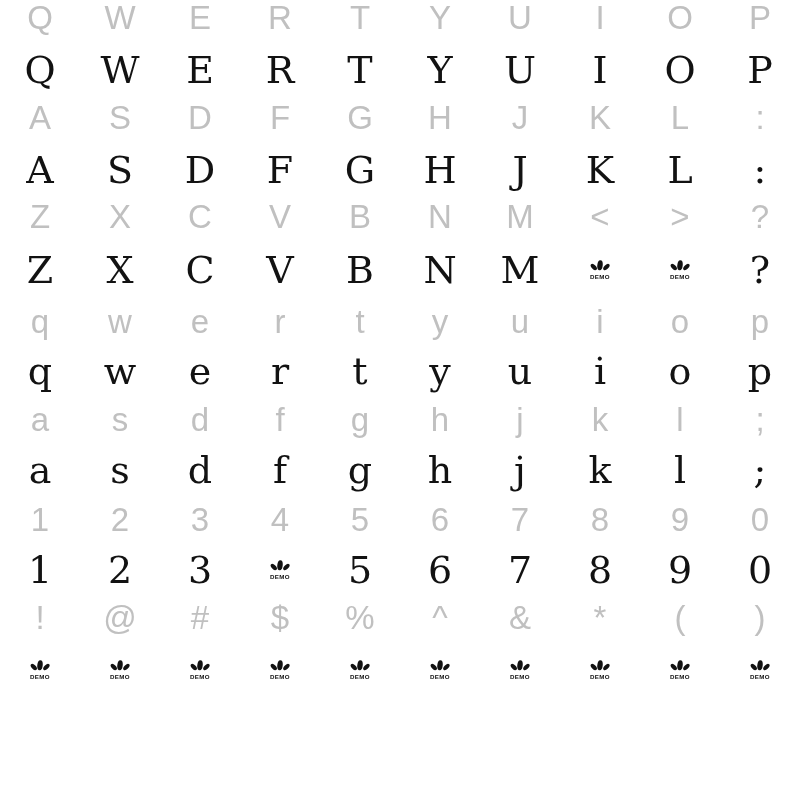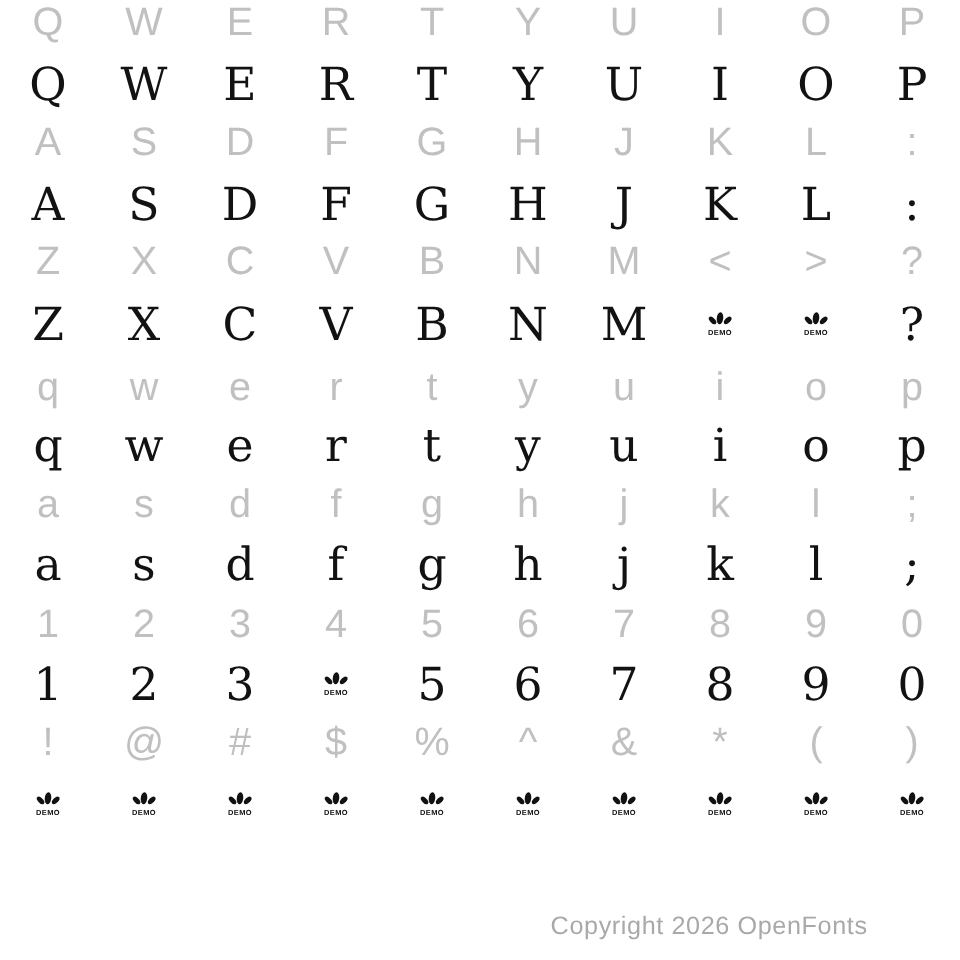--- a/index.html
+++ b/index.html
@@ -382,14 +382,13 @@
                 <ellipse cx="6.8" cy="7" rx="2.1" ry="3.9" transform="rotate(-44 6.8 7)"></ellipse>
                 <ellipse cx="13" cy="5.2" rx="2.7" ry="5" transform="rotate(6 13 5.2)"></ellipse>
                 <ellipse cx="19.4" cy="7" rx="2.1" ry="3.9" transform="rotate(46 19.4 7)"></ellipse>
               </g>
               <text x="13" y="19" text-anchor="middle" font-size="6.2" font-weight="bold" font-family="Liberation Sans, sans-serif" letter-spacing="0.4" fill="#121212">DEMO</text>
             </svg>
           </span>
         </span>
       </div>
     </div>
-  <div class="copyright">Copyright 2026 OpenFonts</div>
 </div>
 
 </body></html>

